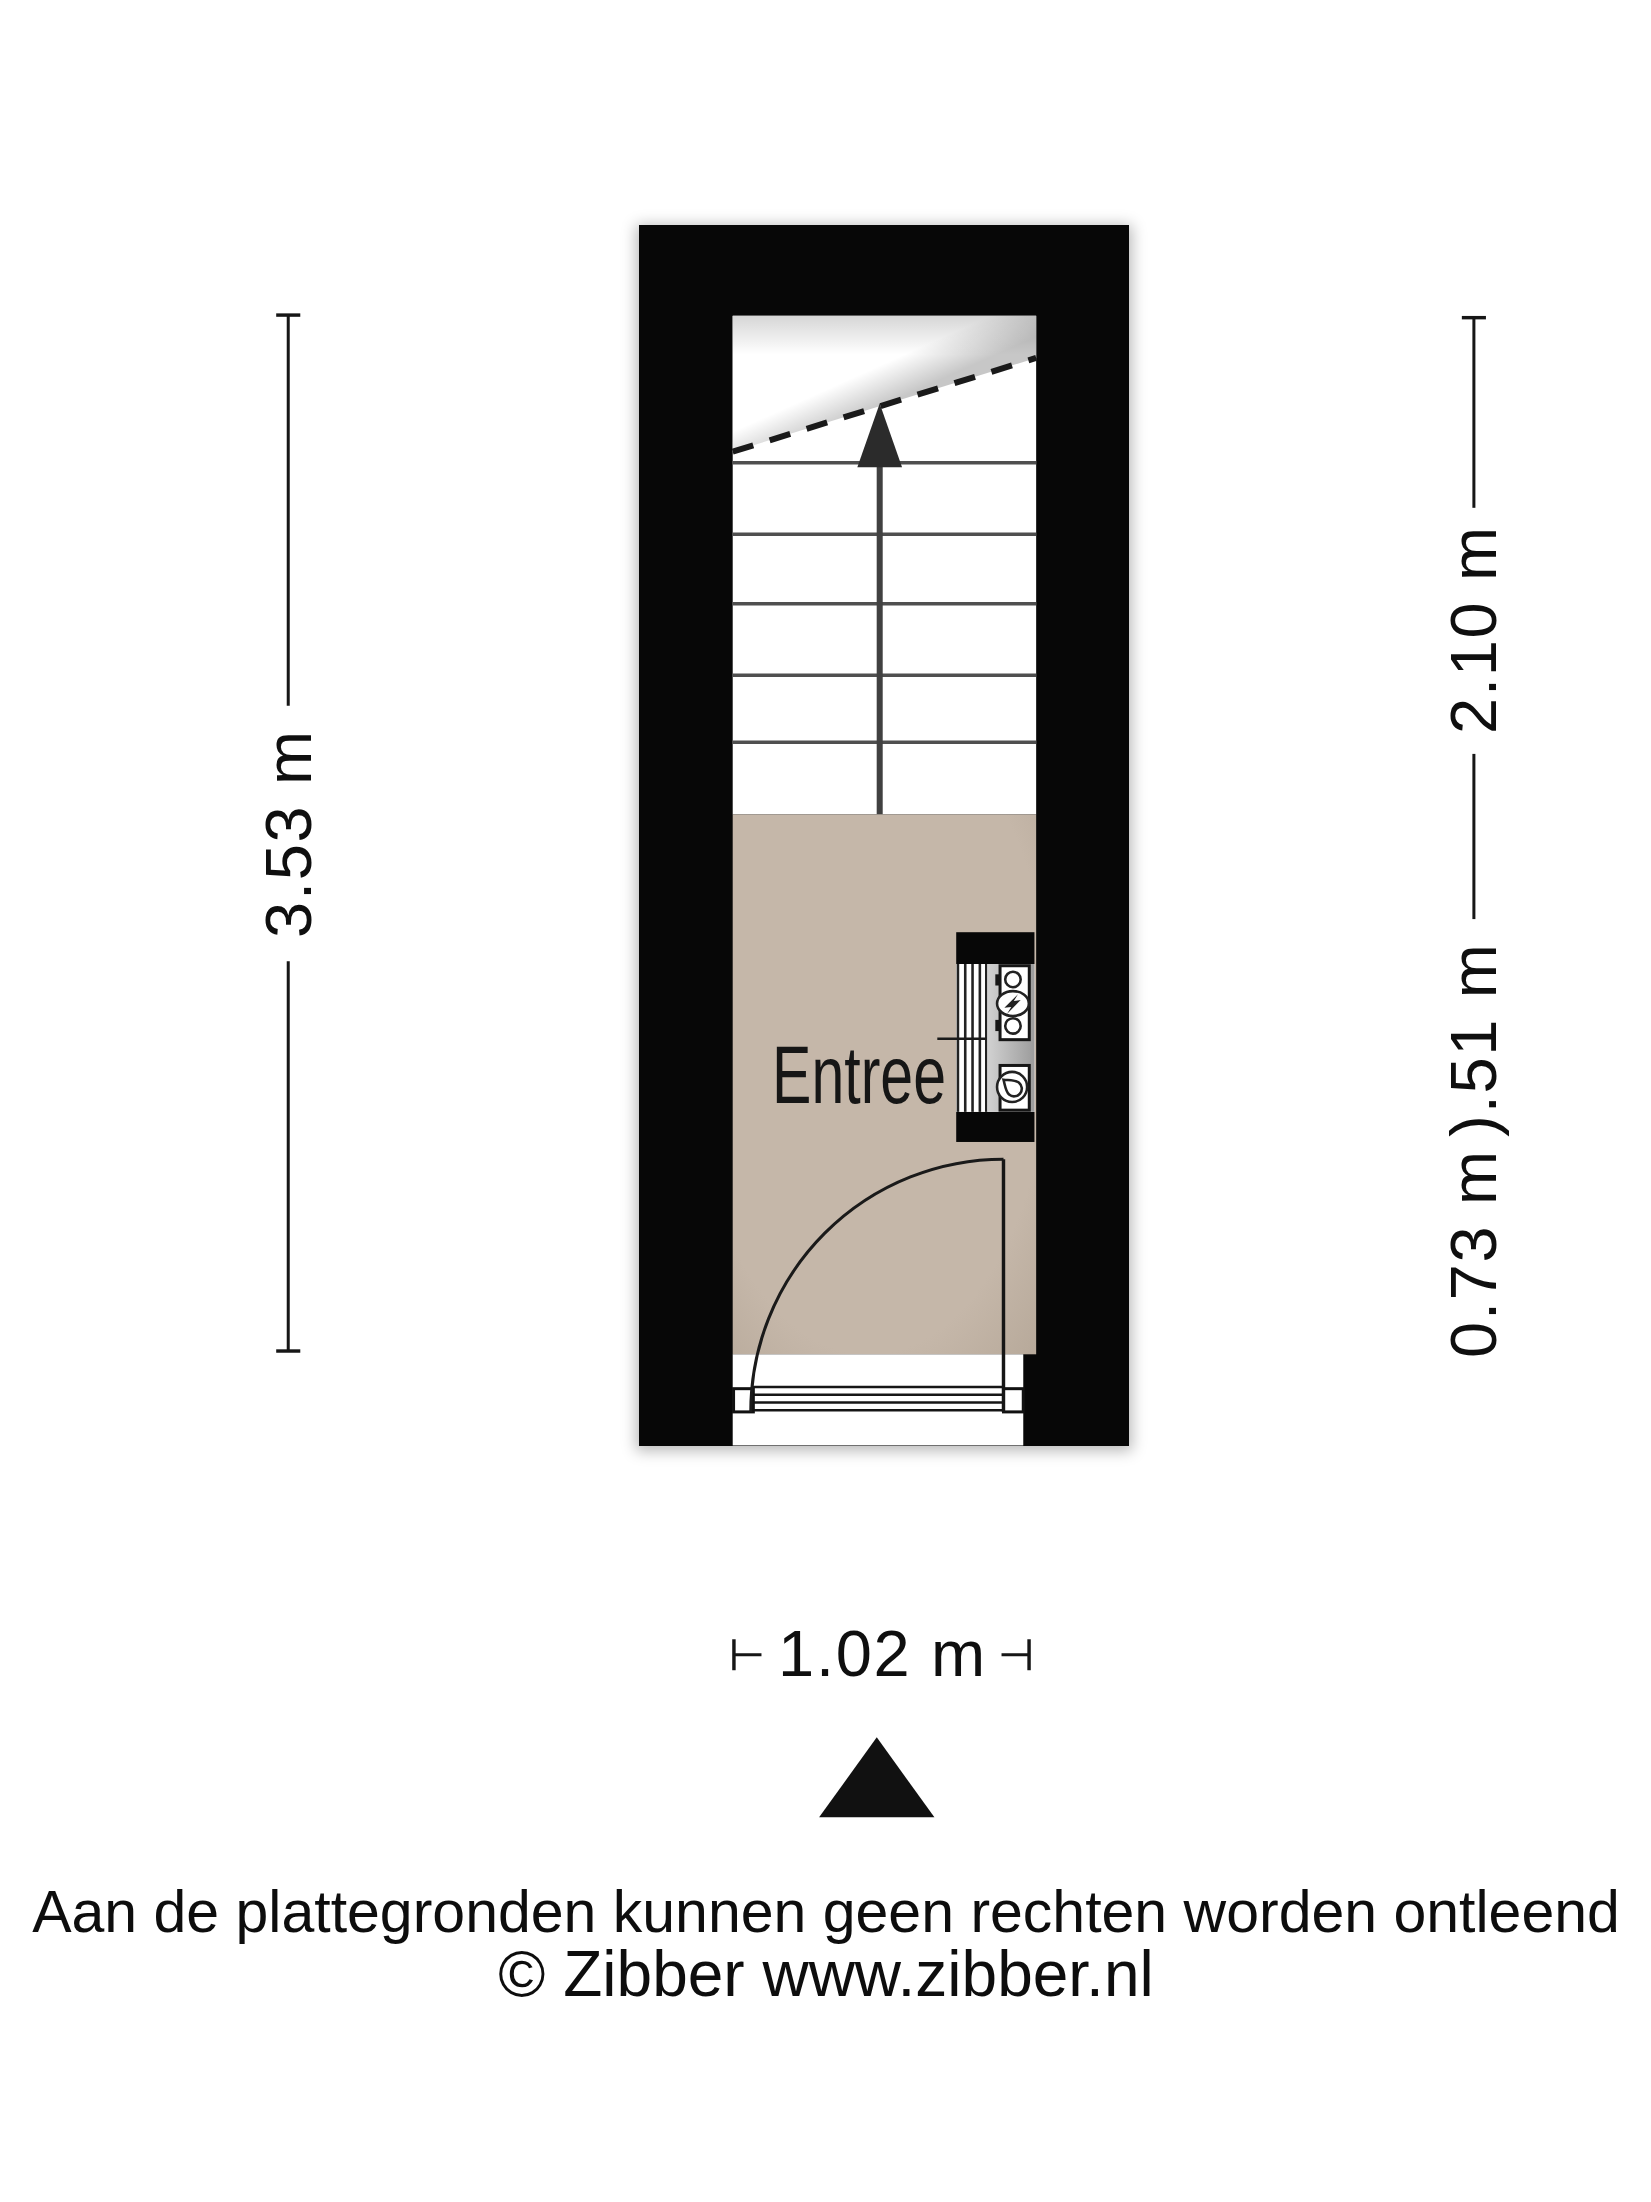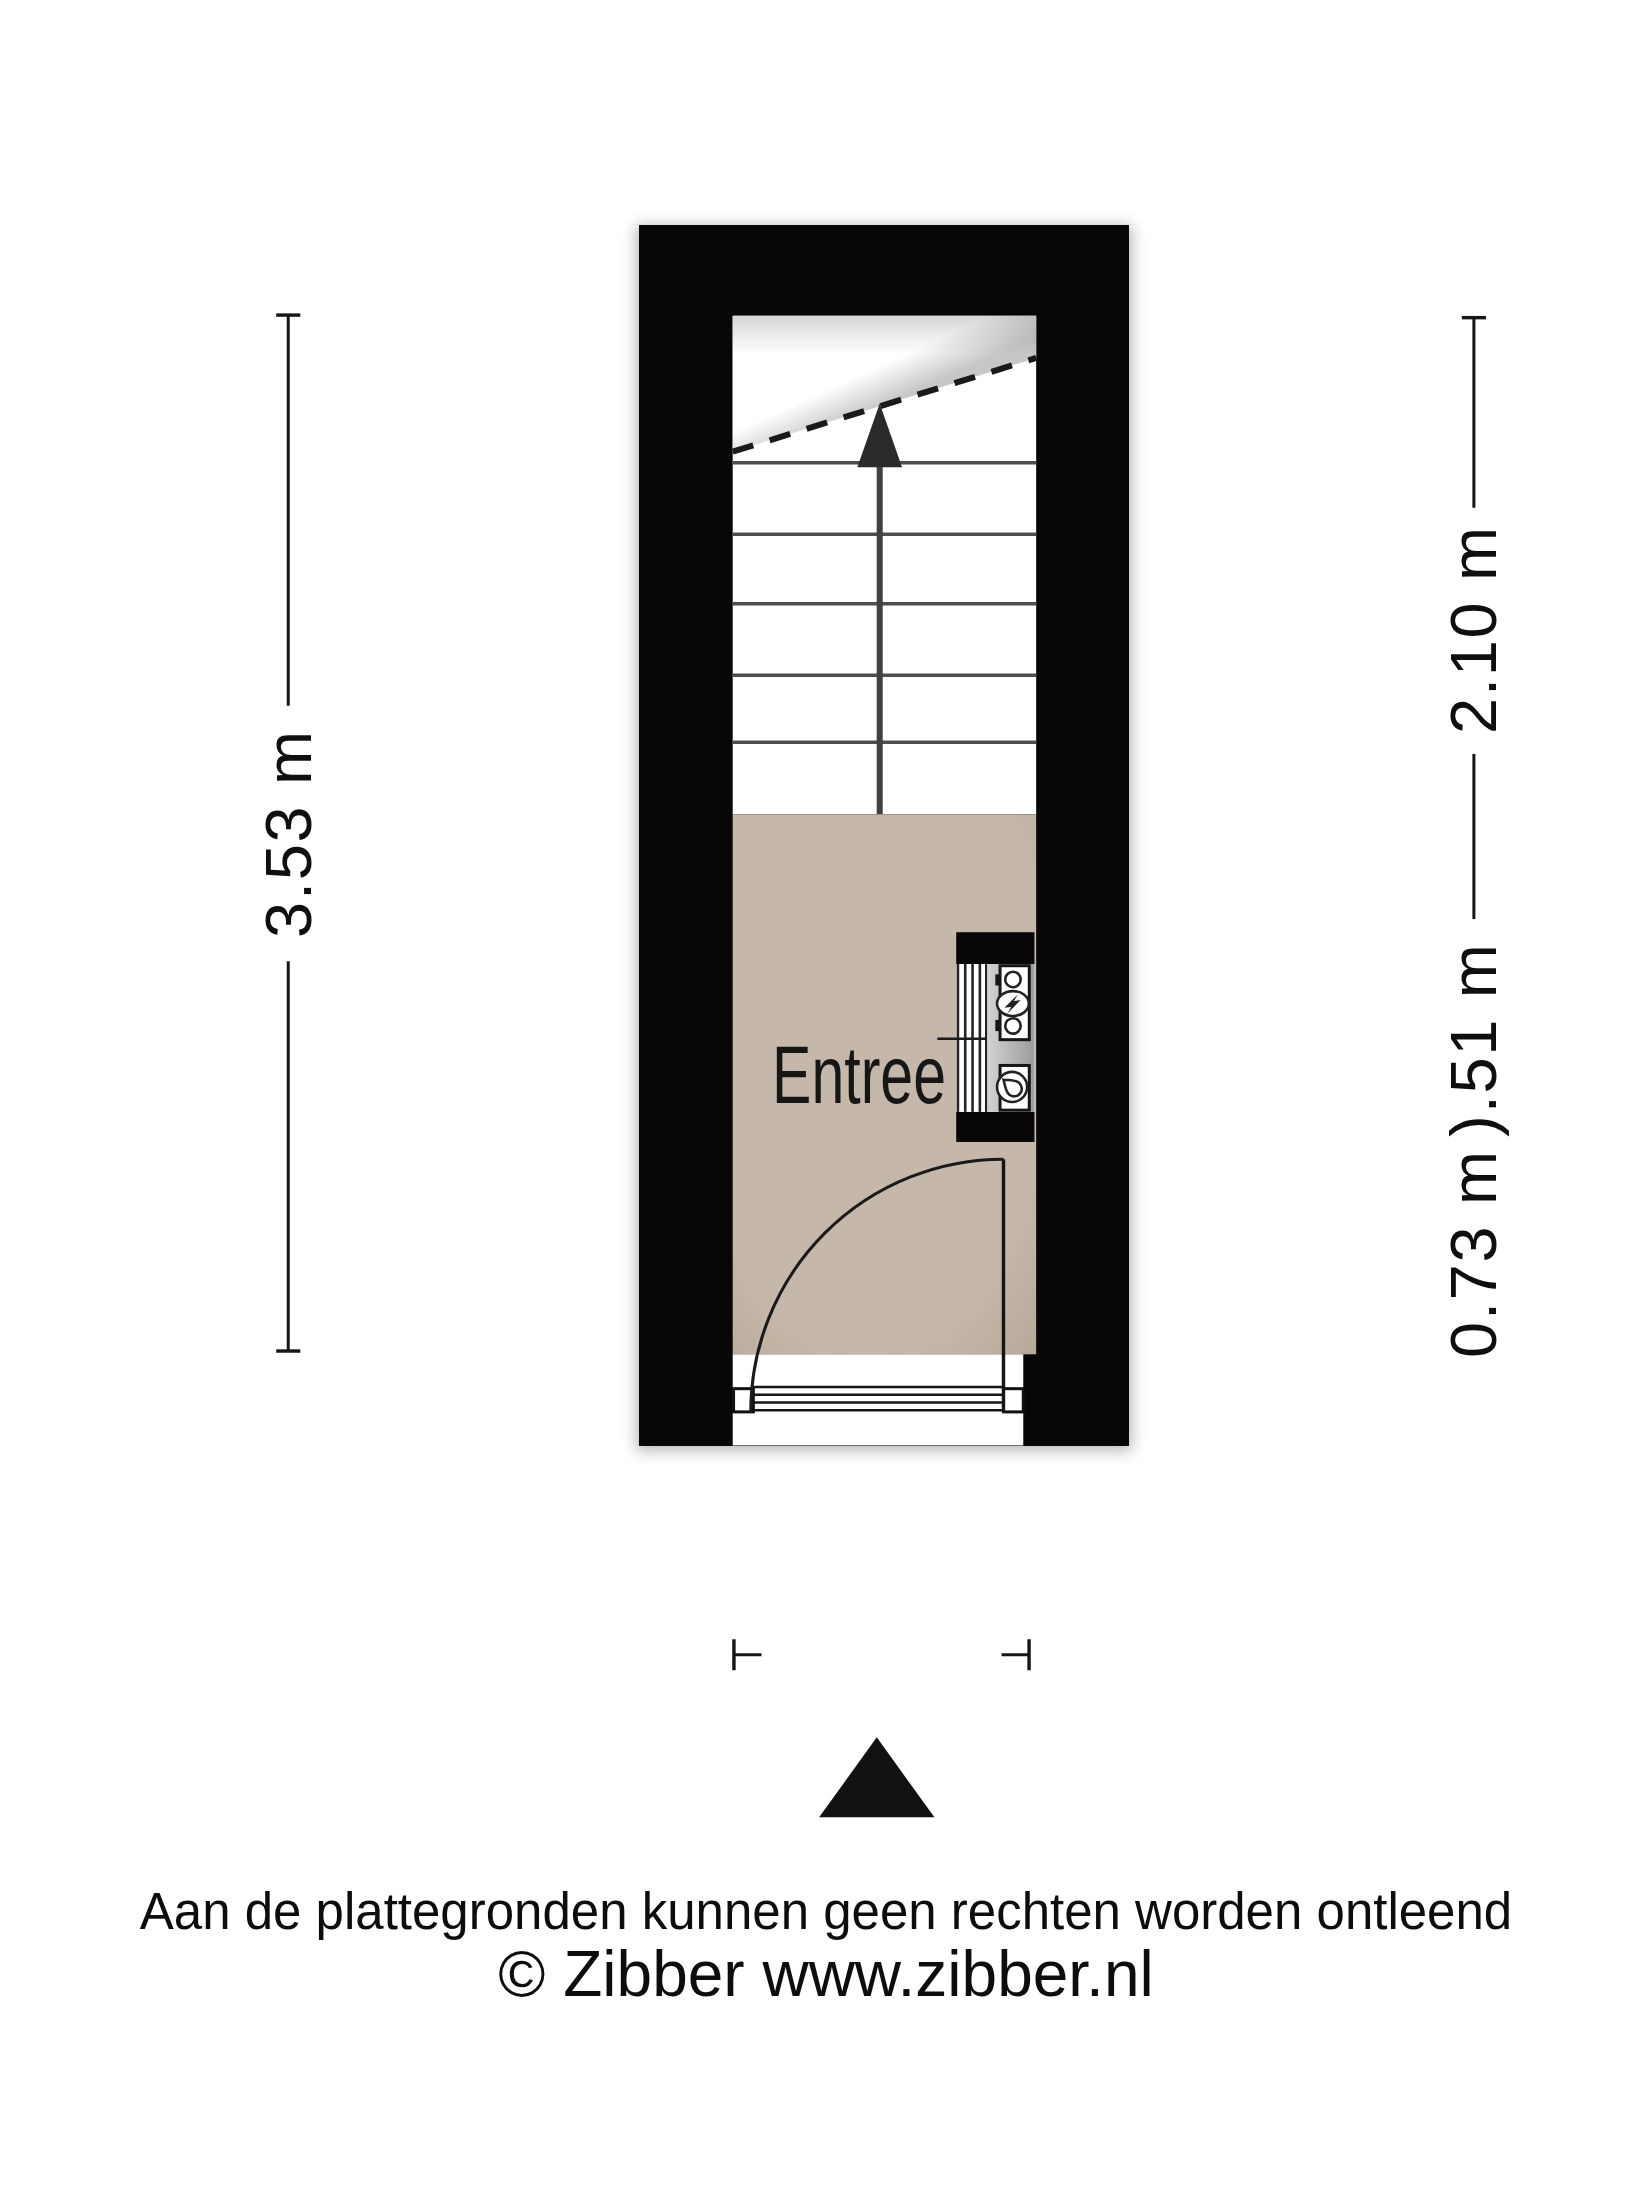--- a/index.html
+++ b/index.html
@@ -29,21 +29,21 @@
   .dim.vert{width:275px;height:77px;transform:rotate(-90deg);transform-origin:50% 50%;}
   .dim.horiz{width:275px;height:77px;}
   #dim-left {left:151px;top:795px;}
   #dim-right-top {left:1336px;top:591px;}
   #dim-right-mid {left:1336px;top:1001px;}
   #dim-right-bot {left:1336px;top:1215px;}
   #dim-bottom {left:745px;top:1615px;}
   .footer-line{
     position:absolute;left:0;width:1652px;text-align:center;white-space:nowrap;color:#0d0d0d;
   }
-  #footer-disclaimer{top:1881px;font-size:51px;line-height:62px;}
+  #footer-disclaimer{top:1881px;font-size:59px;line-height:62px;}
   #footer-copyright {top:1944px;font-size:64px;line-height:60px;}
 </style>
 </head>
 <body>
 
 <div id="canvas">
 
   <div class="plan">
     <svg width="490" height="1221" viewBox="0 0 570 1419">
       <defs>
@@ -159,17 +159,18 @@
 
     <polygon points="1019,2019 952,2112 1086,2112" fill="var(--compass,#111)"></polygon>
   </svg>
 
   <div class="room-label">Entree</div>
 
   <div id="dim-left" class="dim vert">3.53 m</div>
   <div id="dim-right-top" class="dim vert">2.10 m</div>
   <div id="dim-right-mid" class="dim vert">).51 m</div>
   <div id="dim-right-bot" class="dim vert">0.73 m</div>
+  <div id="dim-bottom" class="dim horiz">1.02 m</div>
 
   <div id="footer-disclaimer" class="footer-line">Aan de plattegronden kunnen geen rechten worden ontleend</div>
   <div id="footer-copyright" class="footer-line">© Zibber www.zibber.nl</div>
 </div>
 
 
 </body></html>

